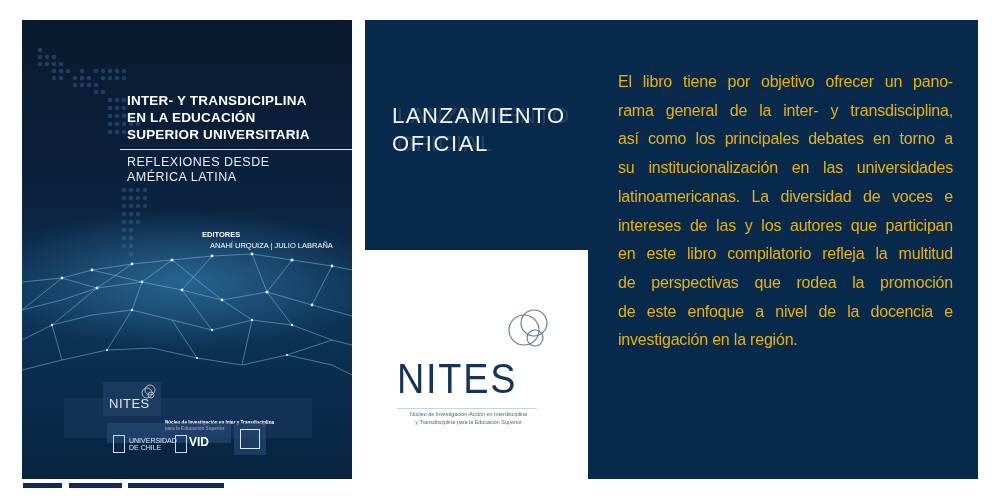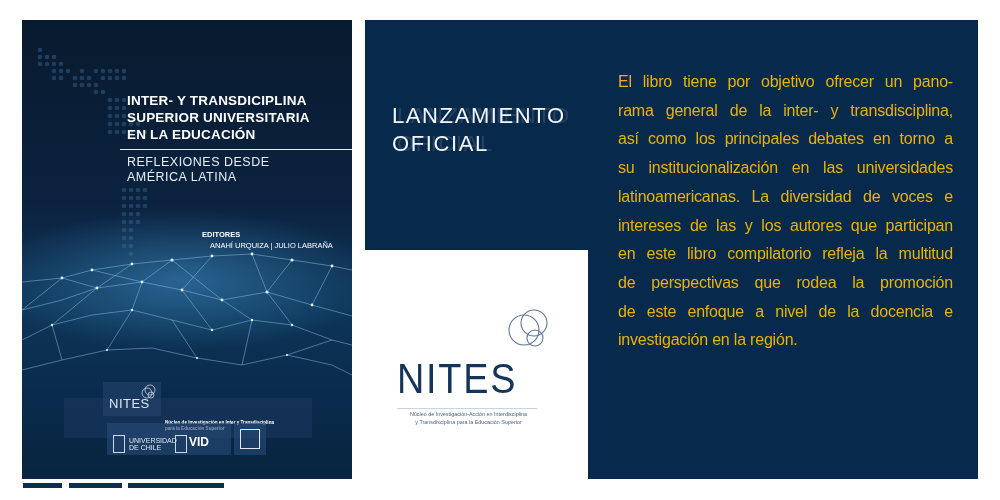--- a/index.html
+++ b/index.html
@@ -40,21 +40,21 @@
     position: absolute; left: 39px; top: 0; width: 58px; height: 34px; background: rgba(40,70,110,0.55);
   }
   .nites-mini-text { position: absolute; left: 6px; top: 14px; color: #dde6f0; font-size: 13px; letter-spacing: 0.5px; }
   .nites-desc-mini {
     position: absolute; left: 0; top: 16px; width: 248px; height: 40px; background: rgba(30,60,100,0.45);
   }
   .nites-desc-mini-text {
     position: absolute; left: 101px; top: 22px; color: #ffffff; font-size: 4.6px; font-weight: bold; line-height: 6px; width: 110px;
   }
   .uchile-box {
-    position: absolute; left: 43px; top: 41px; width: 124px; height: 32px; background: rgba(40,75,120,0.6);
+    position: absolute; left: 43px; top: 41px; width: 124px; height: 20px; background: rgba(40,75,120,0.6);
   }
   .uchile-text { position: absolute; left: 22px; top: 14px; color: #dfe8f2; font-size: 7px; line-height: 7px; }
   .vid-text { position: absolute; left: 82px; top: 12px; color: #ffffff; font-size: 12px; font-weight: bold; }
   .crest { position: absolute; width: 10px; height: 16px; border: 1px solid #cdd8e6; top: 12px; }
   .gob-box { position: absolute; left: 170px; top: 41px; width: 32px; height: 32px; background: rgba(40,75,120,0.6); }
   .gob-inner { position: absolute; left: 6px; top: 6px; width: 18px; height: 18px; border: 1px solid #dfe8f2; }
 
   
   .bar { position: absolute; top: 483px; height: 5px; background: #0e2d52; }
 
@@ -239,22 +239,22 @@
         <circle cx="230" cy="300" r="1.2"></circle>
       <circle cx="270" cy="305" r="1.2"></circle>
         <circle cx="85" cy="330" r="1.1"></circle>
         <circle cx="175" cy="338" r="1.1"></circle>
       <circle cx="265" cy="335" r="1.1"></circle>
     </g>
   </svg>
 
   <div class="cover-title">
     <div>INTER- Y TRANSDICIPLINA</div>
+    <div>EN LA EDUCACIÓN</div>
     <div>SUPERIOR UNIVERSITARIA</div>
-    <div>EN LA EDUCACIÓN</div>
   </div>
   <div class="cover-rule"></div>
   <div class="cover-subtitle">
     <div>REFLEXIONES DESDE</div>
     <div>AMÉRICA LATINA</div>
   </div>
   <div class="cover-editors-label">EDITORES</div>
   <div class="cover-editors">ANAHÍ URQUIZA | JULIO LABRAÑA</div>
 
   <div class="cover-logos">

